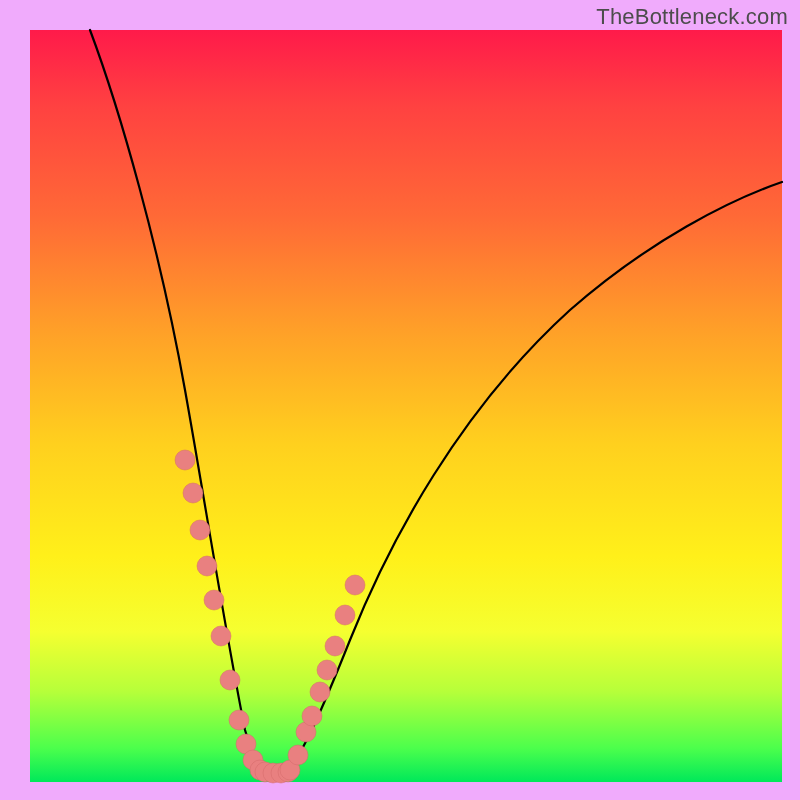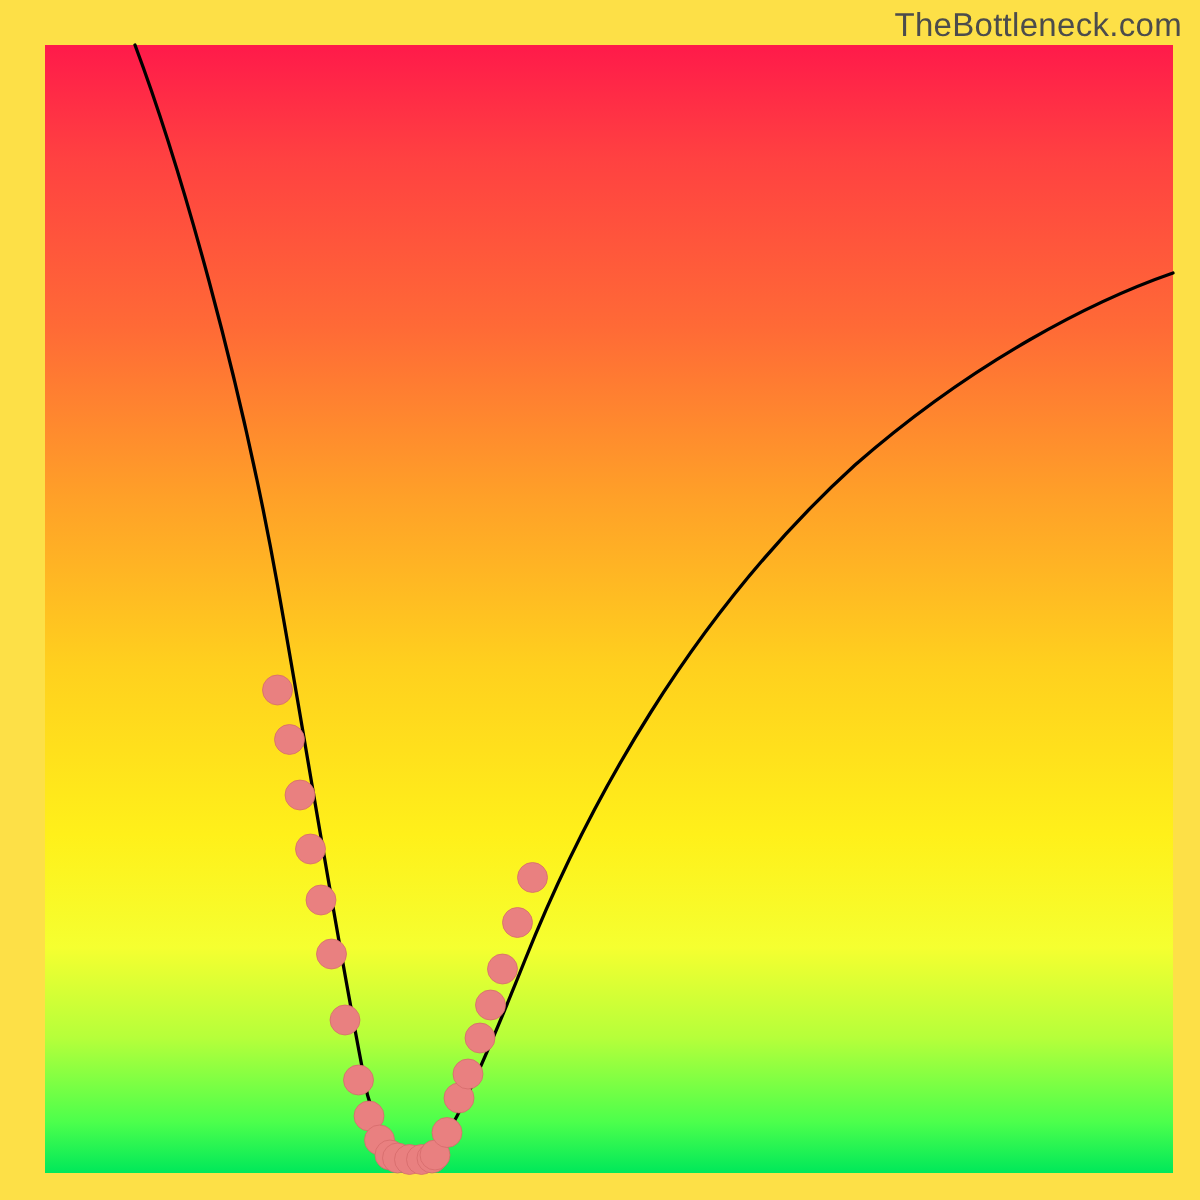--- a/index.html
+++ b/index.html
@@ -8,21 +8,21 @@
     width: 800px;
     height: 800px;
     overflow: hidden;
     background: #000;
     font-family: Arial, Helvetica, sans-serif;
   }
   .stage {
     position: relative;
     width: 800px;
     height: 800px;
-    background: #fde047;
+    background: #f0abfc;
   }
   .plot-area {
     position: absolute;
     left: 30px;
     top: 30px;
     width: 752px;
     height: 752px;
     background: linear-gradient(
       to bottom,
       #ff1a4a 0%,

